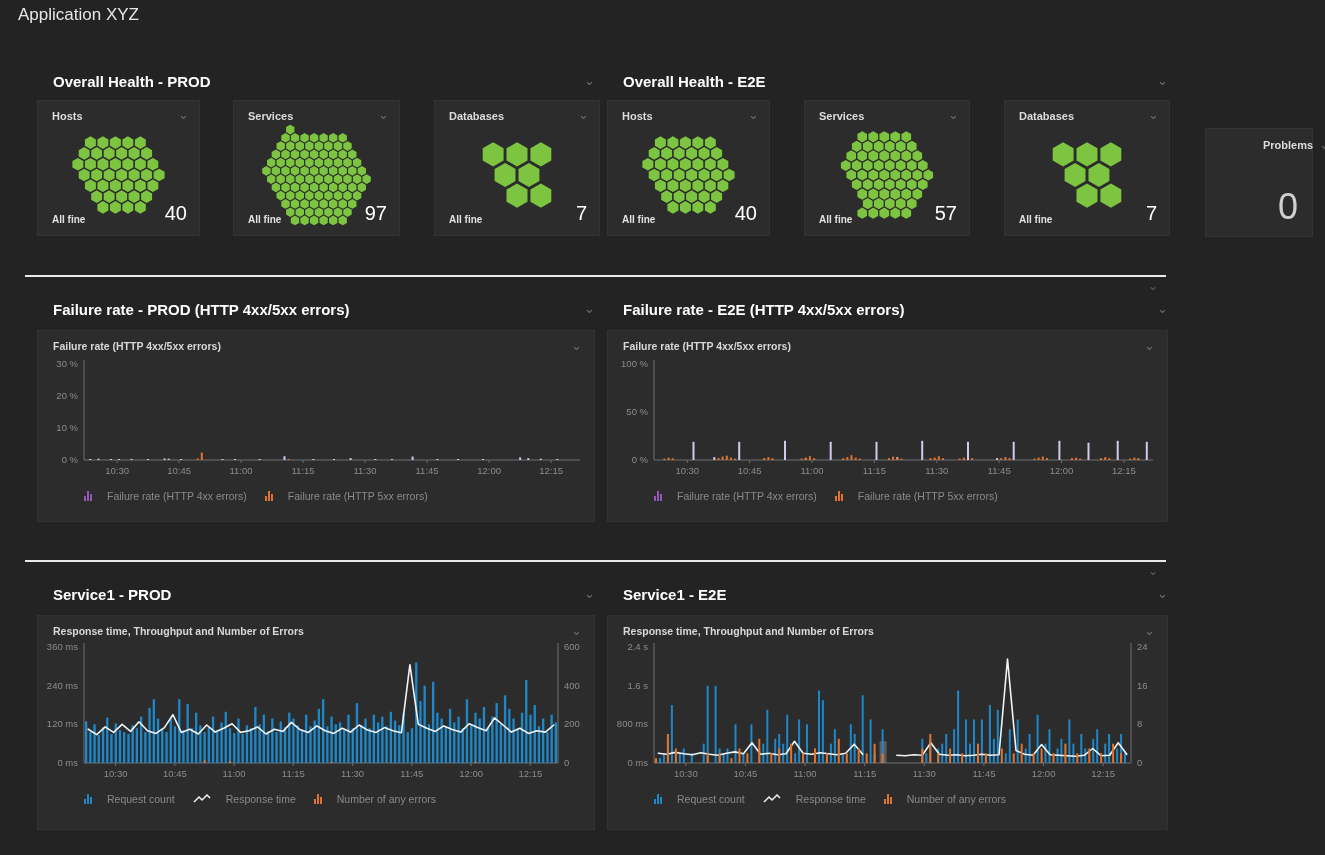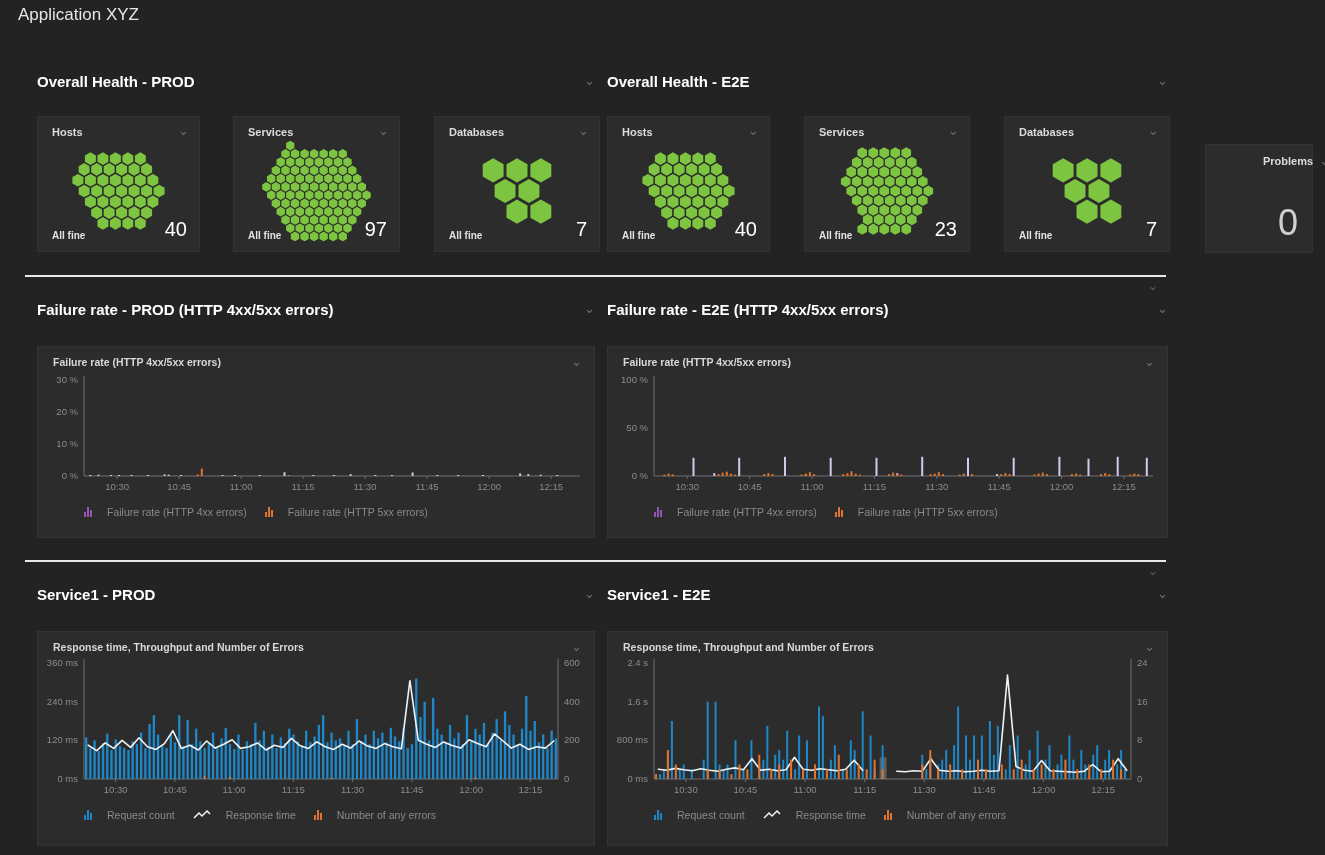--- a/index.html
+++ b/index.html
@@ -1,24 +1,24 @@
 <!DOCTYPE html>
 <html><head>
 <meta charset="utf-8">
 <style>
   html,body{margin:0;padding:0;background:#1d1d1d;}
   .page{position:relative;width:1325px;height:855px;background:#232323;
         font-family:"Liberation Sans",sans-serif;overflow:hidden;color:#ddd;}
   .page-title{position:absolute;left:18px;top:5px;font-size:17px;color:#e6e6e6;font-weight:400;text-align:center;}
 
   .section-header{position:absolute;height:22px;display:flex;align-items:center;justify-content:space-between;}
-  .section-header .sh-text{font-size:15px;font-weight:700;color:#fff;}
+  .section-header .sh-text{font-size:15px;font-weight:700;color:#fff;margin-left:16px;}
   .chev{color:#6f6f6f;font-size:13px;line-height:10px;cursor:pointer;user-select:none;}
 
-  .tile{position:absolute;background:#2c2c2c;border:1px solid #333;box-sizing:border-box;margin-top:16px;}
+  .tile{position:absolute;background:#2c2c2c;border:1px solid #333;box-sizing:border-box;}
   .health-tile .ht-head{position:absolute;left:14px;right:10px;top:9px;display:flex;justify-content:space-between;align-items:flex-start;}
   .health-tile .ht-label{font-size:11px;font-weight:700;color:#dcdcdc;}
   .health-tile svg{position:absolute;left:0;top:0;}
   .health-tile .ht-foot{position:absolute;left:14px;right:12px;bottom:10px;display:flex;justify-content:space-between;align-items:flex-end;}
   .health-tile .ht-status{font-size:10px;font-weight:700;color:#e2e2e2;}
   .health-tile .ht-count{font-size:20px;font-weight:400;color:#fff;}
 
   
   .pos-h0{left:37px;top:100px;width:163px;height:136px;}
   .pos-h1{left:233px;top:100px;width:167px;height:136px;}
@@ -300,21 +300,21 @@
         <polygon points="57.9,44.7 52.4,47.9 46.9,44.7 46.9,38.4 52.4,35.2 57.9,38.4" fill="#7dc540"></polygon>
       </svg>
     </div>
   <div class="tile health-tile pos-h4">
       <div class="ht-head">
         <span class="ht-label">Services</span>
         <span class="chev">⌄</span>
       </div>
       <div class="ht-foot">
         <span class="ht-status">All fine</span>
-        <span class="ht-count">23</span>
+        <span class="ht-count">57</span>
       </div>
       <svg width="164" height="134">
         <polygon points="84.1,76.8 79.2,79.6 74.4,76.8 74.4,71.2 79.2,68.4 84.1,71.2" fill="#7dc540"></polygon>
         <polygon points="78.6,67.3 73.7,70.0 68.9,67.3 68.9,61.7 73.7,58.9 78.6,61.7" fill="#7dc540"></polygon>
         <polygon points="89.6,67.3 84.8,70.0 79.9,67.3 79.9,61.7 84.8,58.9 89.6,61.7" fill="#7dc540"></polygon>
         <polygon points="95.1,76.8 90.3,79.6 85.4,76.8 85.4,71.2 90.3,68.4 95.1,71.2" fill="#7dc540"></polygon>
         <polygon points="89.6,86.3 84.8,89.1 79.9,86.3 79.9,80.8 84.8,78.0 89.6,80.8" fill="#7dc540"></polygon>
         <polygon points="78.6,86.3 73.7,89.1 68.9,86.3 68.9,80.8 73.7,78.0 78.6,80.8" fill="#7dc540"></polygon>
         <polygon points="73.1,76.8 68.2,79.6 63.4,76.8 63.4,71.2 68.2,68.4 73.1,71.2" fill="#7dc540"></polygon>
         <polygon points="67.6,67.3 62.7,70.0 57.9,67.3 57.9,61.7 62.7,58.9 67.6,61.7" fill="#7dc540"></polygon>

